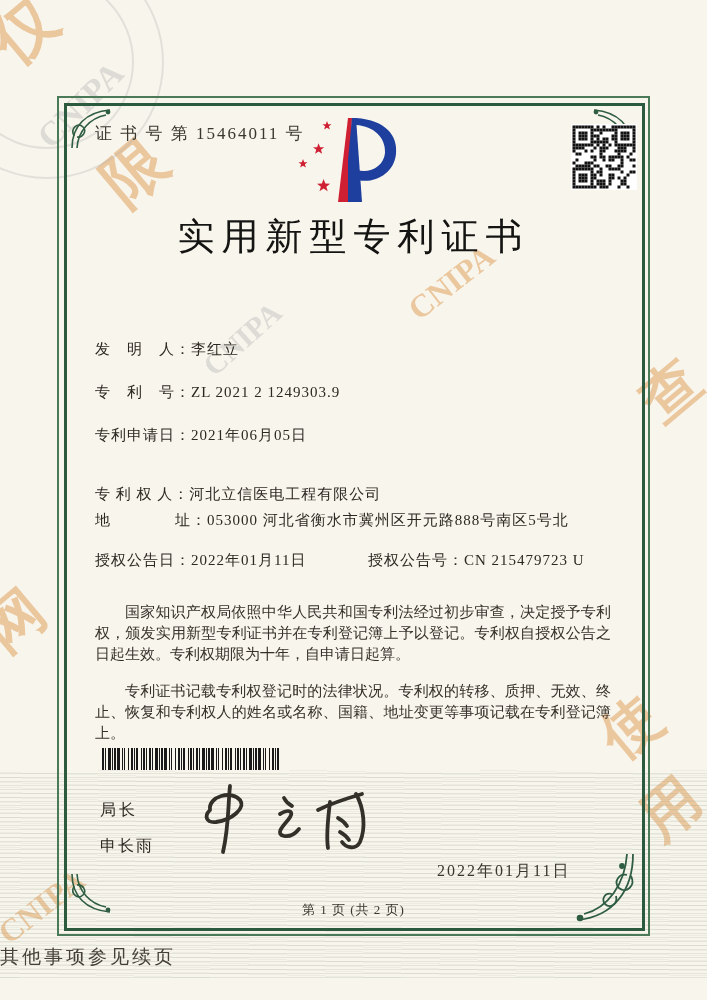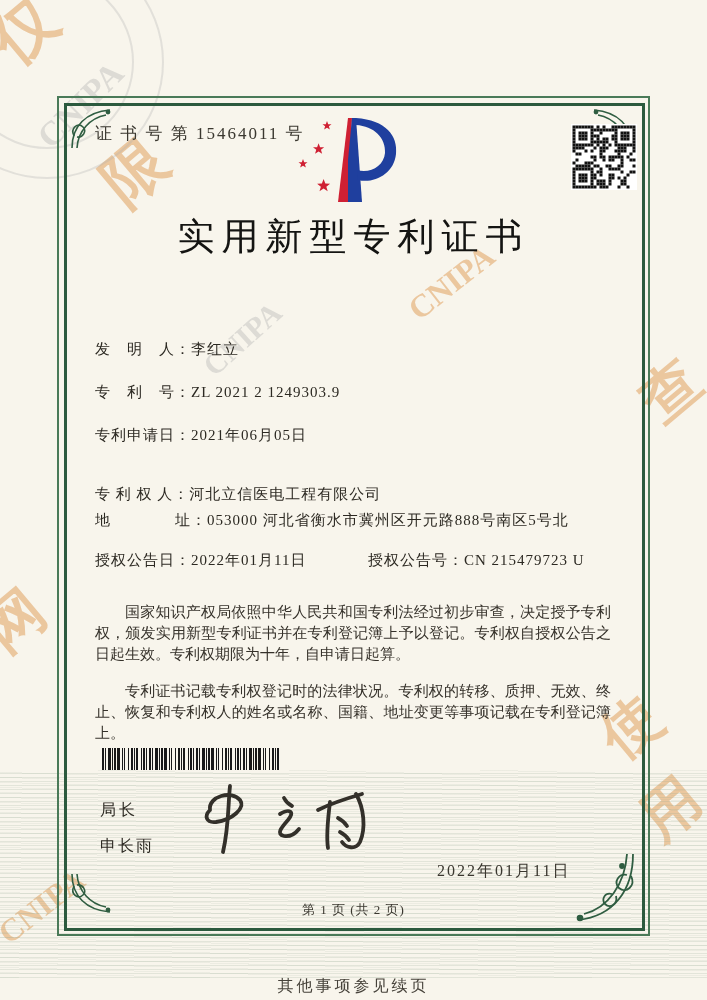--- a/index.html
+++ b/index.html
@@ -49,21 +49,21 @@
   .commissioner-label{position:absolute;left:100px;top:800px;font-size:16px;
       letter-spacing:3px;color:#2c2922;}
   .commissioner-name{position:absolute;left:100px;top:836px;font-size:16px;
       letter-spacing:2px;color:#2c2922;}
   .signature{position:absolute;left:188px;top:780px;}
   .issue-date{position:absolute;left:437px;top:861px;font-size:16px;
       letter-spacing:2px;color:#3a372f;}
   .page-indicator{position:absolute;left:0;top:901px;width:707px;
       text-align:center;font-size:13px;letter-spacing:1px;color:#3a372f;}
   .footer-note{position:absolute;left:0;top:944px;width:707px;
-      text-align:center;font-size:16px;letter-spacing:3px;color:#46423a;margin-top:32px;}
+      font-size:19px;letter-spacing:3px;color:#46423a;}
 </style>
 </head>
 <body>
 
 <div class="page">
 
   <span class="wm" style="left:-6px;top:-12px;font-size:62px;">仅</span>
   <span class="wm" style="left:104px;top:130px;font-size:62px;">限</span>
   <span class="wm gray" style="left:28px;top:86px;font-size:34px;transform:rotate(-45deg);">CNIPA</span>
   <span class="wm" style="left:402px;top:264px;font-size:32px;transform:rotate(-38deg);">CNIPA</span>

